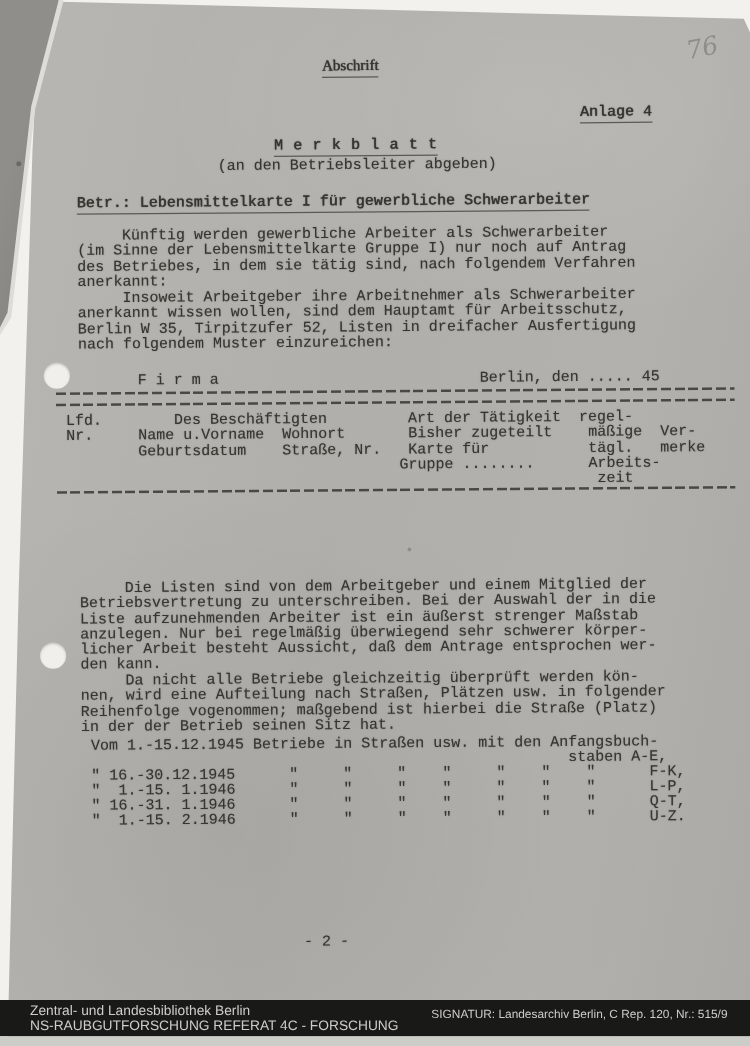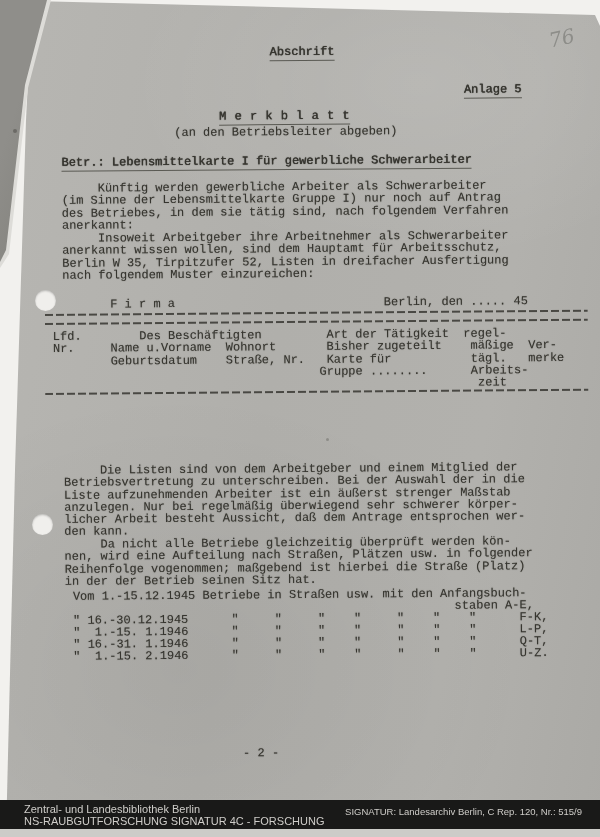--- a/index.html
+++ b/index.html
@@ -68,26 +68,26 @@
   <div class="fold-under"></div>
   <div class="fold"></div>
 
   <div class="punch" style="left:35px; top:290px;"></div>
   <div class="punch" style="left:32px; top:514px;"></div>
   <div class="stain" style="left:13px; top:129px; width:4px; height:4px; opacity:.55;"></div>
   <div class="stain" style="left:326px; top:438px; width:3px; height:3px; opacity:.35;"></div>
 
   <div class="typed">
 
-    <div class="tblock strong" style="left:272px; top:45px;">
+    <div class="tblock strong" style="left:260px; top:45px;font-family:Liberation Serif, serif;">
       <span class="ul">Abschrift</span>
     </div>
 
     <div class="tblock strong" style="left:466px; top:84px;">
-      <span class="ul">Anlage 5</span>
+      <span class="ul">Anlage 4</span>
     </div>
 
     <div class="tblock strong" style="left:221px; top:109px; letter-spacing:.5px;">
       <span class="ul">M e r k b l a t t</span>
     </div>
 
     <div class="tblock" style="left:176px; top:125px;">(an den Betriebsleiter abgeben)</div>
 
     <div class="tblock strong" style="left:63px; top:154px;">
       <span class="ul">Betr.: Lebensmittelkarte I für gewerbliche Schwerarbeiter</span>
@@ -150,17 +150,17 @@
     <div class="tblock" style="left:240px; top:746px;">- 2 -</div>
 
   </div>
 
   <div class="pencil" style="left:549px; top:26px;">76</div>
 
   <div class="footer-bar"></div>
   <div class="footer-strip"></div>
   <div class="footer-left">
     <div>Zentral- und Landesbibliothek Berlin</div>
-    <div>NS-RAUBGUTFORSCHUNG SIGNATUR 4C - FORSCHUNG</div>
+    <div>NS-RAUBGUTFORSCHUNG REFERAT 4C - FORSCHUNG</div>
   </div>
   <div class="footer-right">SIGNATUR: Landesarchiv Berlin, C Rep. 120, Nr.: 515/9</div>
 
 </div>
 
 </body></html>

